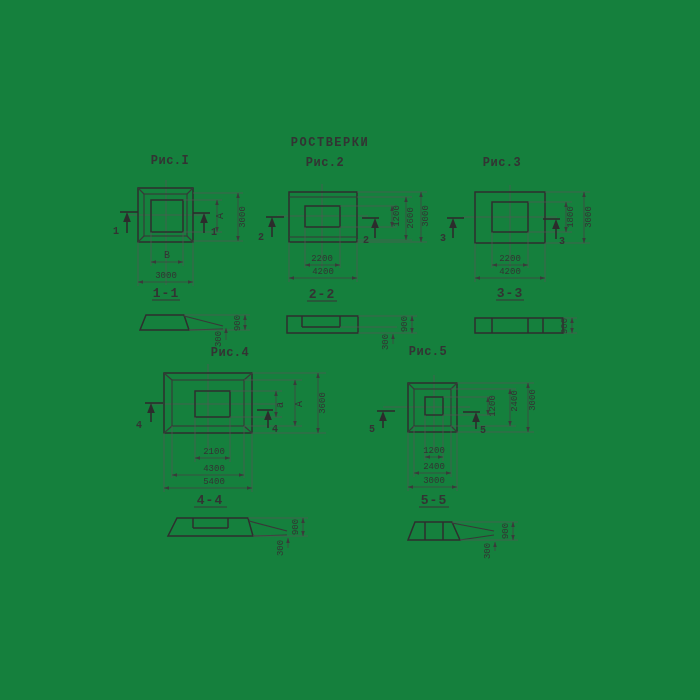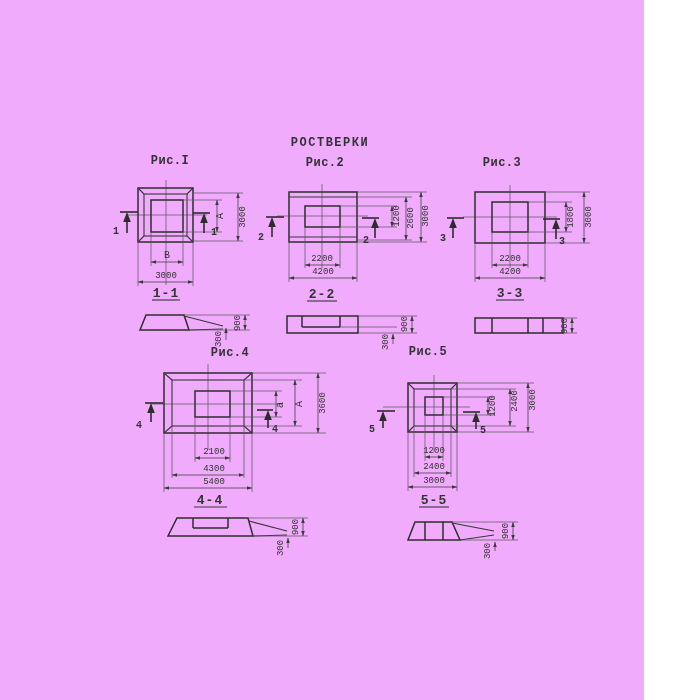--- a/index.html
+++ b/index.html
@@ -1,16 +1,16 @@
 <!DOCTYPE html>
 <html><head>
 <meta charset="utf-8">
 <style>
   html,body{margin:0;padding:0;background:#ffffff;}
-  .page{position:relative;width:644px;height:700px;background:#f0abfc;overflow:hidden;
+  .page{position:relative;width:700px;height:700px;background:#15803d;overflow:hidden;
         font-family:"Liberation Mono","DejaVu Sans Mono",monospace;}
   svg{position:absolute;left:0;top:0;}
   .thick{stroke:#2e2e2e;stroke-width:1.5;fill:none;stroke-linejoin:miter;}
   .med{stroke:#383838;stroke-width:1.1;fill:none;}
   .thin{stroke:#565656;stroke-width:0.7;fill:none;}
   .dim{stroke:#444444;stroke-width:0.8;fill:none;}
   .cut{stroke:#2c2c2c;stroke-width:1.6;fill:none;}
   text{fill:#333333;font-family:"Liberation Mono","DejaVu Sans Mono",monospace;}
   .dim-t{font-size:9px;}
   .letter-t{font-size:10px;}

